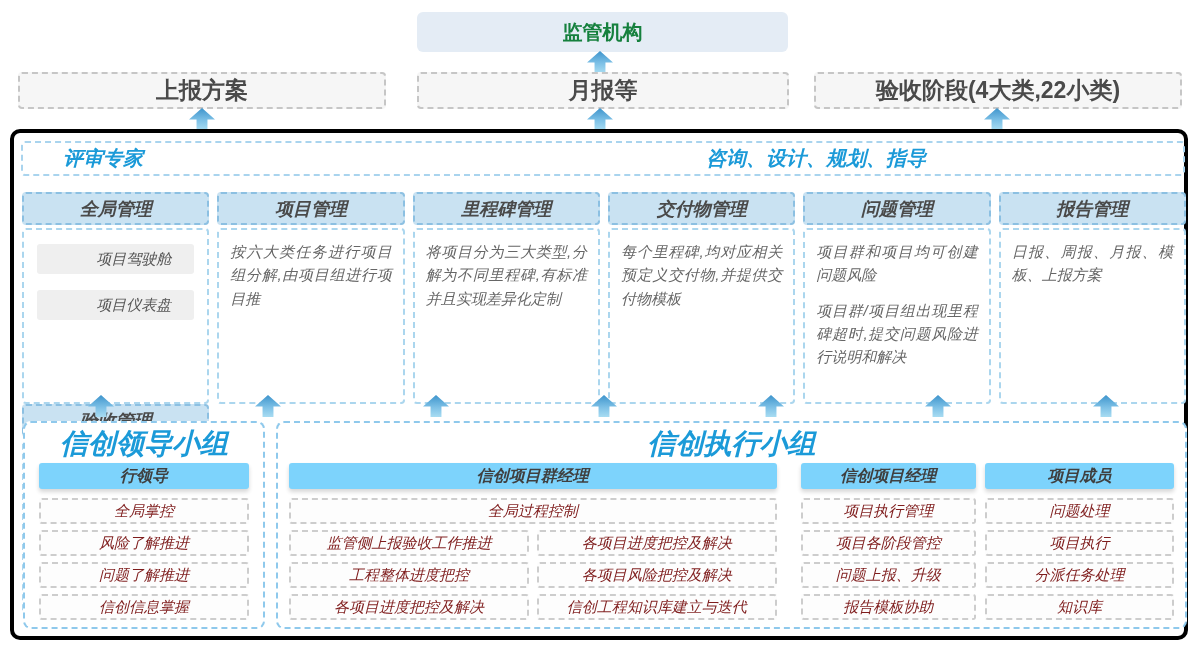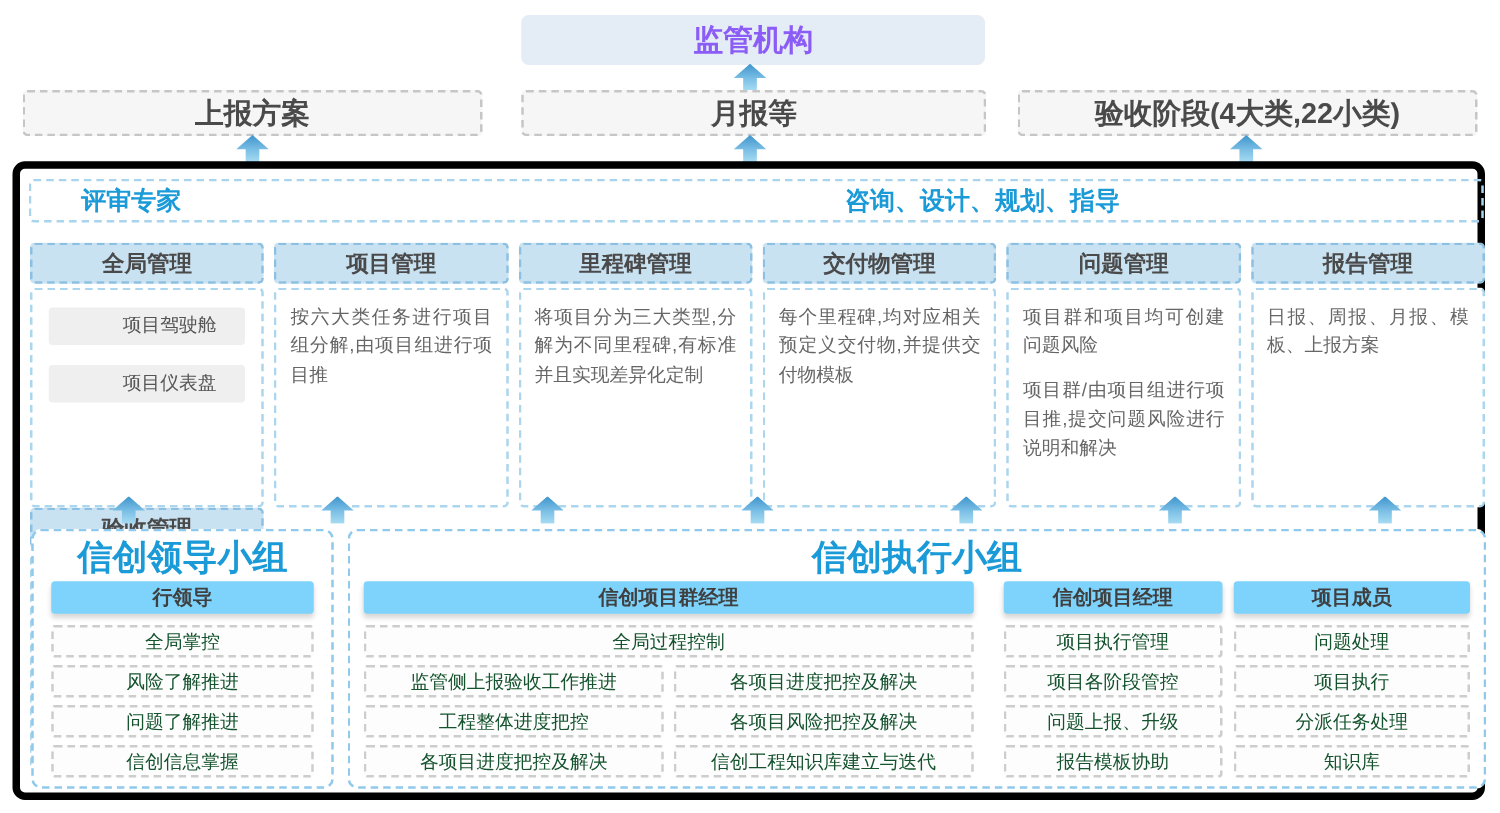--- a/index.html
+++ b/index.html
@@ -4,52 +4,52 @@
 <style>
   * { margin:0; padding:0; box-sizing:border-box; }
   html,body { background:#ffffff; }
   .canvas {
     position:relative; width:1200px; height:650px; overflow:hidden;
     background:#ffffff; font-family:"Liberation Sans", sans-serif;
   }
   
   .reg-box {
     position:absolute; left:417px; top:12px; width:371px; height:40px;
-    background:#e4ecf5; border-radius:6px; color:#8b5cf6;
-    font-weight:bold; font-size:24px;
+    background:#e4ecf5; border-radius:6px; color:#15803d;
+    font-weight:bold; font-size:20px;
     display:flex; align-items:center; justify-content:center;
   }
   
   .top-box {
     position:absolute; top:72px; height:37px;
     border:2px dashed #c6c6c6; background:#f6f6f6; border-radius:4px;
     color:#4a4a4a; font-weight:bold; font-size:23px;
     display:flex; align-items:center; justify-content:center;
   }
   
   .arrow {
     position:absolute; width:26px; height:22px;
     background:linear-gradient(to bottom, #3e94cc 0%, #7cc0e6 55%, #a8dcf2 100%);
     clip-path:polygon(50% 0, 100% 52%, 71% 52%, 71% 100%, 29% 100%, 29% 52%, 0 52%);
   }
   
   .main-frame {
     position:absolute; left:10px; top:129px; width:1178px; height:511px;
-    border:6px solid #000000; border-radius:10px; background:#ffffff;
+    border:4px solid #000000; border-radius:10px; background:#ffffff;font-style:italic;
   }
   .consult-bar {
     position:absolute; left:7px; top:8px; width:1164px; height:35px;
     border:2px dashed #a9d4ee; border-radius:4px;
   }
   .consult-label {
     position:absolute; top:0; height:31px; display:flex; align-items:center; justify-content:center;
     color:#1b9ad8; font-weight:bold; font-size:20px; white-space:nowrap;
   }
   .consult-left  { left:0;   width:160px; }
-  .consult-right { left:601px; width:320px; }
+  .consult-right { left:633px; width:320px; }
   
   .columns {
     position:absolute; left:8px; top:59px; width:1164px;
     display:grid; grid-template-columns:repeat(6, 1fr); column-gap:8px;
   }
   .col-header {
     height:33px; background:#c9e2f2; border:2px dashed #8cc0e2; border-radius:4px;
     color:#4a4a4a; font-weight:bold; font-size:18px;
     display:flex; align-items:center; justify-content:center; white-space:nowrap;
   }
@@ -75,21 +75,21 @@
     color:#1b9ad8; font-weight:bold; font-size:28px;
   }
   .role-box {
     height:26px; background:#7dd3fc; border-radius:3px;
     box-shadow:0 3px 4px rgba(0,0,0,0.16);
     color:#3f3f3f; font-weight:bold; font-size:16px;
     display:flex; align-items:center; justify-content:center; white-space:nowrap;
   }
   .item {
     height:26px; background:#fdfdfd; border:2px dashed #cdcdcd; border-radius:3px;
-    color:#14532d; font-size:15px; white-space:nowrap;
+    color:#7f1d1d; font-size:15px; white-space:nowrap;
     display:flex; align-items:center; justify-content:center;
   }
   .leader-inner { margin:0 14px; }
   .leader-items { margin-top:9px; }
   .leader-items .item { margin-bottom:6px; }
   .exec-row { display:flex; align-items:flex-start; padding:0 11px; }
   .sub-a { width:490px; }
   .sub-b { width:176px; margin-left:24px; }
   .sub-c { width:190px; margin-left:9px; }
   .full-item { margin-top:9px; }
@@ -150,21 +150,21 @@
         <div class="col-header">交付物管理</div>
         <div class="col-body">
           <p>每个里程碑,均对应相关预定义交付物,并提供交付物模板</p>
         </div>
       </div>
 
       <div>
         <div class="col-header">问题管理</div>
         <div class="col-body">
           <p>项目群和项目均可创建问题风险</p>
-          <p>项目群/由项目组进行项目推,提交问题风险进行说明和解决</p>
+          <p>项目群/项目组出现里程碑超时,提交问题风险进行说明和解决</p>
         </div>
       </div>
 
       <div>
         <div class="col-header">报告管理</div>
         <div class="col-body">
           <p>日报、周报、月报、模板、上报方案</p>
         </div>
       </div>
 

